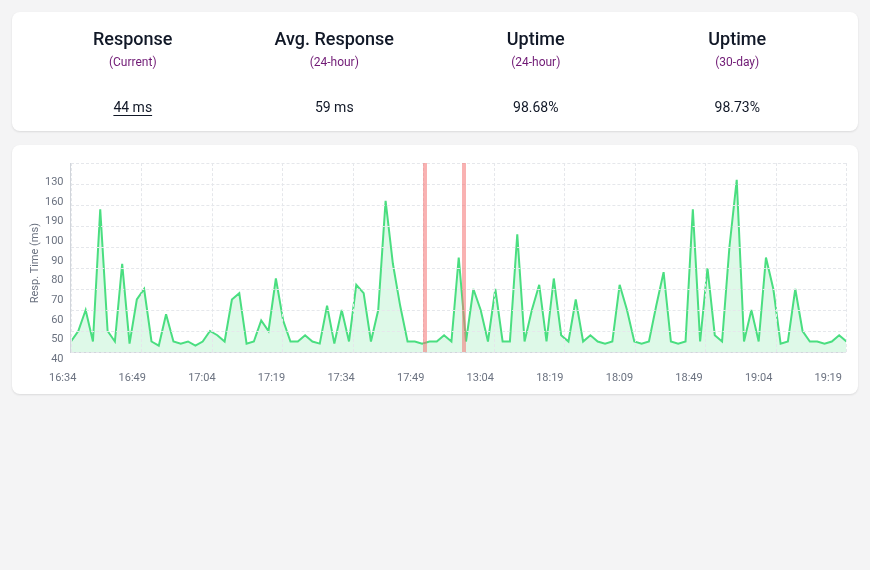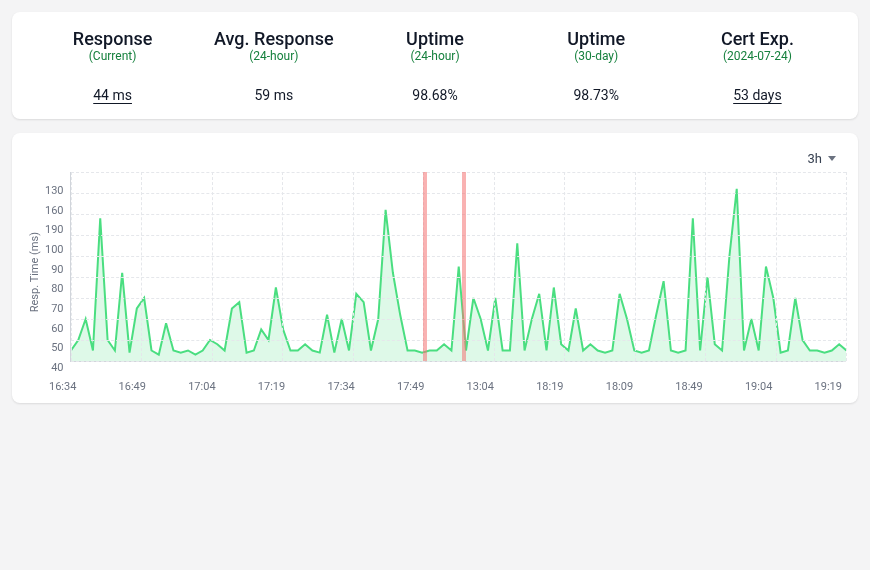--- a/index.html
+++ b/index.html
@@ -21,30 +21,30 @@
   .stats-row {
     display: flex;
     justify-content: space-between;
     text-align: center;
   }
   .stat {
     flex: 1;
     display: flex;
     flex-direction: column;
     align-items: center;
-    gap: 0;
+    gap: 6px;
   }
   .stat-title {
     font-size: 18px;
     font-weight: 500;
     color: #111827;
   }
   .stat-sub {
     font-size: 12px;
-    color: #15803d;
+    color: #701a75;
   }
   .stat-value {
     margin-top: 24px;
     font-size: 14px;
     color: #111827;
   }
   .underline {
     text-decoration: underline;
     text-underline-offset: 3px;
   }
@@ -140,33 +140,24 @@
     <div class="stat">
       <div class="stat-title">Uptime</div>
       <div class="stat-sub">(24-hour)</div>
       <div class="stat-value">98.68%</div>
     </div>
     <div class="stat">
       <div class="stat-title">Uptime</div>
       <div class="stat-sub">(30-day)</div>
       <div class="stat-value">98.73%</div>
     </div>
-    <div class="stat">
-      <div class="stat-title">Cert Exp.</div>
-      <div class="stat-sub">(2024-07-24)</div>
-      <div class="stat-value underline">53 days</div>
-    </div>
   </div>
 </div>
 
 <div class="card chart-card">
-  <div class="chart-header">
-    <span>3h</span>
-    <span class="chevron"></span>
-  </div>
   <div class="chart-wrapper">
     <div class="y-axis-label">Resp. Time (ms)</div>
     <div class="chart-body">
       <div class="plot-row">
         <div class="y-ticks" id="y-ticks">
             <span>130</span>
             <span>160</span>
             <span>190</span>
             <span>100</span>
             <span>90</span>

